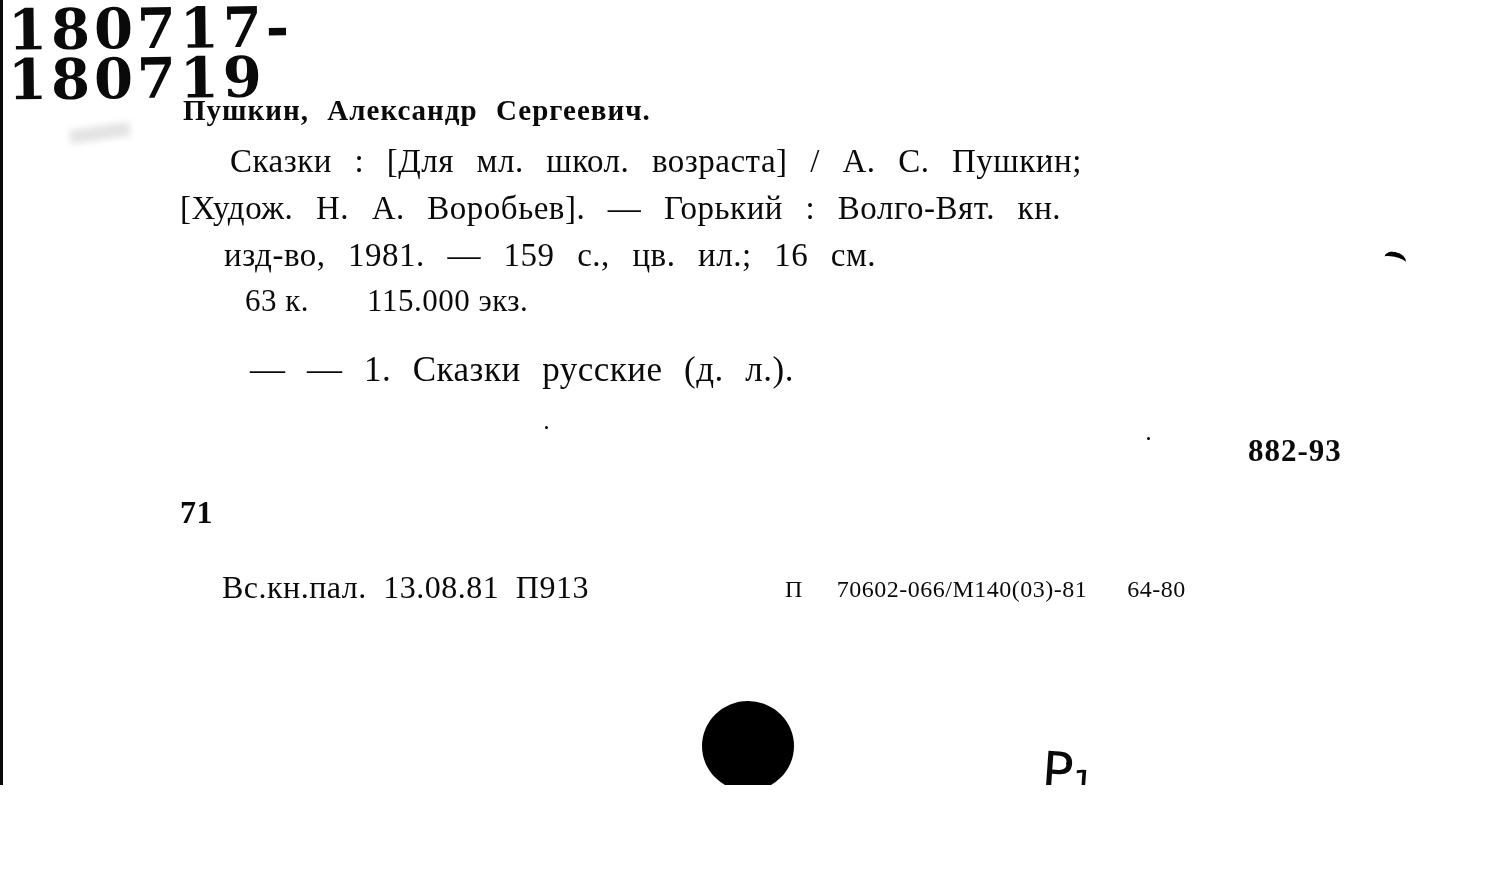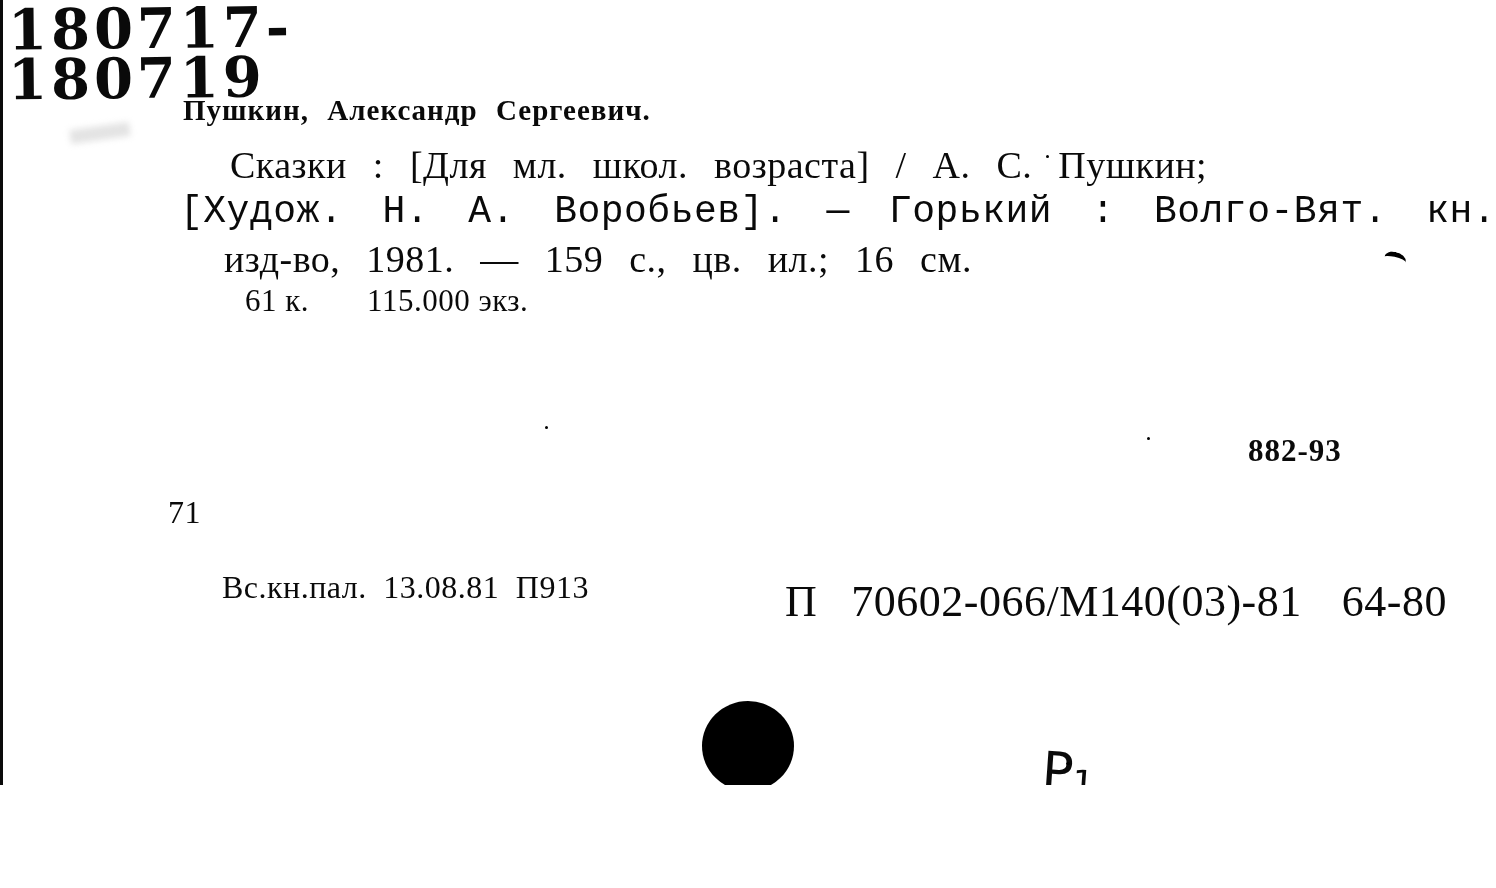--- a/index.html
+++ b/index.html
@@ -40,26 +40,26 @@
 
   
   .heading {
     left: 183px; top: 94px;
     font-size: 29px;
     font-weight: bold;
     letter-spacing: 1px;
     word-spacing: 0.35em;
   }
   .bib {
-    font-size: 38px;
+    font-size: 33px;
     letter-spacing: 0.5px;
     word-spacing: 0.42em;
   }
   .bib-0 { left: 230px; top: 143px; }
-  .bib-1 { left: 180px; top: 190px; font-family: Liberation Mono, monospace; }
+  .bib-1 { left: 180px; top: 190px; }
   .bib-2 { left: 180px; top: 237px; margin-left: 44px; }
 
   .price-line {
     left: 245px; top: 283px;
     font-size: 31px;
     letter-spacing: 0.5px;
   }
   .price-gap { display: inline-block; width: 58px; }
 
   .tracing {
@@ -75,27 +75,27 @@
     font-weight: bold;
     letter-spacing: 1px;
   }
 
   .reg {
     font-size: 32px;
     letter-spacing: 0.5px;
     word-spacing: 0.25em;
   }
   .reg-1 { left: 228px; top: 458px; }
-  .reg-row-number { left: 168px; top: 494px; font-weight: normal; text-align: right; }
+  .reg-row-number { left: 180px; top: 494px; font-weight: bold; text-align: right; }
   .reg-2 { left: 228px; top: 494px; }
   .reg-3 { left: 222px; top: 530px; margin-top: 39px; }
 
   .catalog-code {
     left: 785px; top: 576px;
-    font-size: 44px;
+    font-size: 24px;
     letter-spacing: 0.5px;
   }
   .cc-gap-1 { display: inline-block; width: 34px; }
   .cc-gap-2 { display: inline-block; width: 40px; }
 
   
   .hole-punch {
     position: absolute;
     left: 702px; top: 701px;
     width: 92px; height: 90px;
@@ -153,23 +153,24 @@
 
   <div class="smudge"></div>
 
   <div class="abs heading">Пушкин, Александр Сергеевич.</div>
 
   <div class="abs bib bib-0">Сказки : [Для мл. школ. возраста] / А. С. Пушкин;</div>
   <div class="abs bib bib-1">[Худож. Н. А. Воробьев]. — Горький : Волго-Вят. кн.</div>
   <div class="abs bib bib-2">изд-во, 1981. — 159 с., цв. ил.; 16 см.</div>
 
   <div class="abs price-line">
-    <span>61 к.</span><span class="price-gap"></span><span>115.000 экз.</span>
+    <span>63 к.</span><span class="price-gap"></span><span>115.000 экз.</span>
   </div>
 
+  <div class="abs tracing">— — 1. Сказки русские (д. л.).</div>
 
   <div class="abs index-number">882-93</div>
 
   <div class="abs reg reg-row-number">71</div>
   <div class="abs reg reg-3">Вс.кн.пал. 13.08.81 П913</div>
 
   <div class="abs catalog-code">
     <span>П</span><span class="cc-gap-1"></span><span>70602-066/М140(03)-81</span><span class="cc-gap-2"></span><span>64-80</span>
   </div>
 

